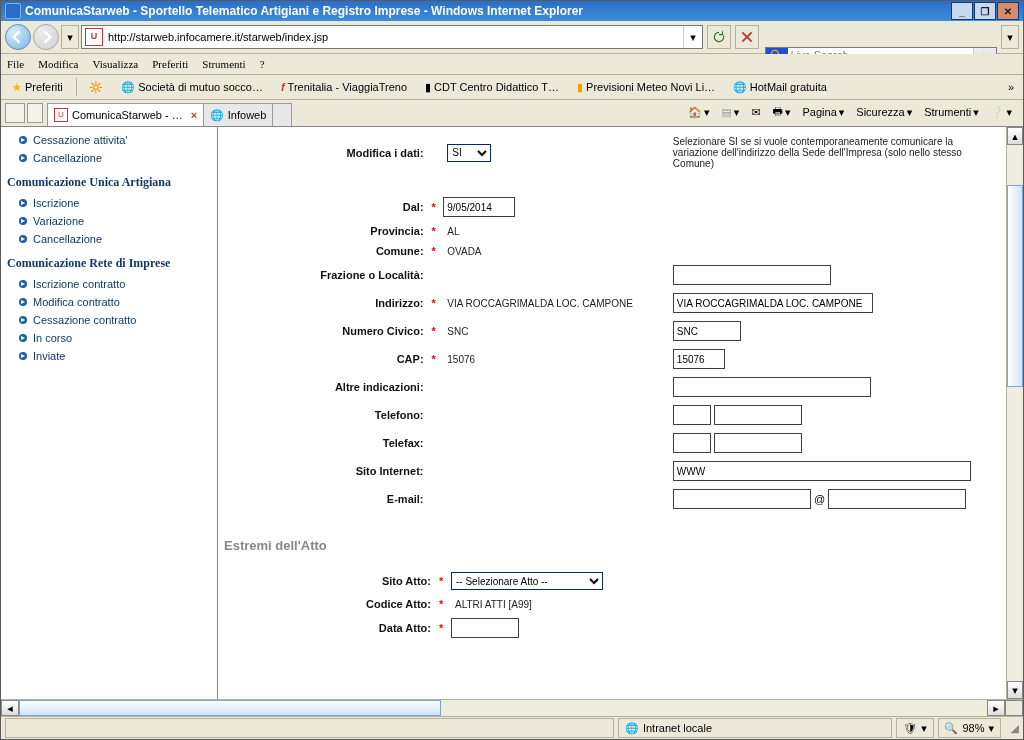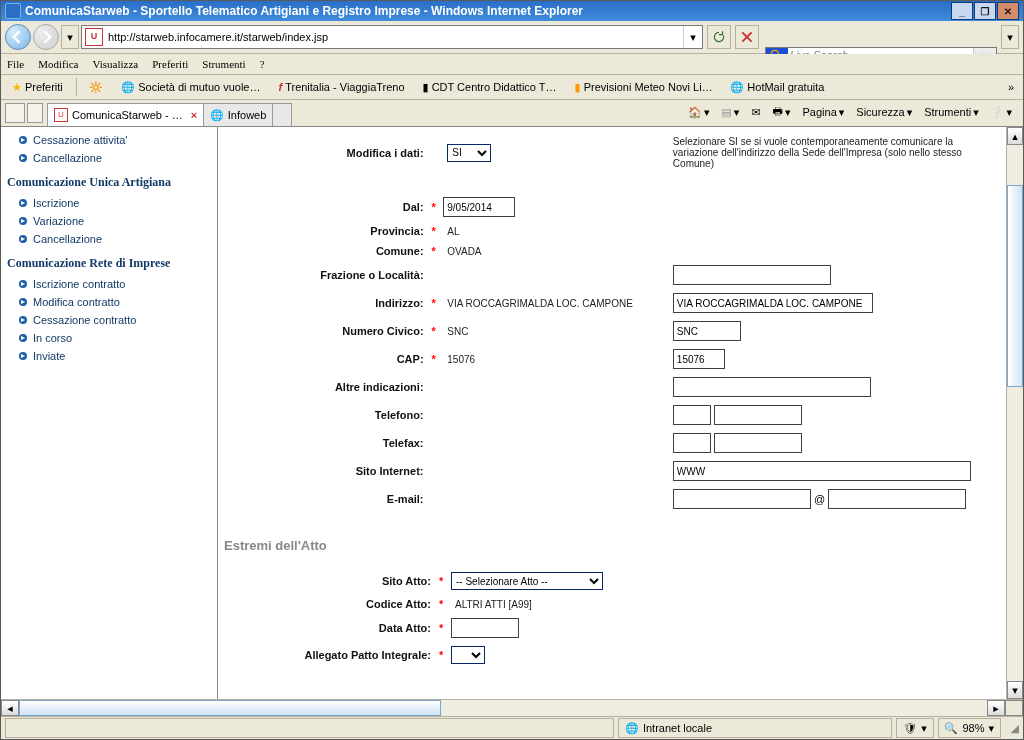--- a/index.html
+++ b/index.html
@@ -150,21 +150,21 @@
     <div class="favbtn">
         <span class="star">★</span>
         <span>Preferiti</span>
       </div>
     <div class="favsep"></div>
     <div class="favbtn">
         <span>🔆</span>
       </div>
     <div class="favbtn">
         <span>🌐</span>
-        <span>Società di mutuo vuole…</span>
+        <span>Società di mutuo socco…</span>
       </div>
     <div class="favbtn">
         <span style="color:#c33;font-style:italic;font-weight:bold">f</span>
         <span>Trenitalia - ViaggiaTreno</span>
       </div>
     <div class="favbtn">
         <span>▮</span>
         <span>CDT   Centro Didattico T…</span>
       </div>
     <div class="favbtn">
@@ -355,25 +355,20 @@
           <tr>
             <td class="lab">Codice Atto:</td>
             <td class="req">*</td>
             <td class="ro" colspan="2">ALTRI ATTI [A99]</td>
           </tr>
           <tr>
             <td class="lab">Data Atto:</td>
             <td class="req">*</td>
             <td class="inp" colspan="2"><input type="text" style="width: 60px;"></td>
           </tr>
-          <tr>
-            <td class="lab">Allegato Patto Integrale:</td>
-            <td class="req">*</td>
-            <td class="inp" colspan="2"><select style="width:34px"><option></option></select></td>
-          </tr>
         </tbody>
           </table>
       </div>
     </div>
 
     <div class="scrollbar-v">
       <div class="arr">▴</div>
       <div class="track">
           <div class="thumb"></div>
         </div>

